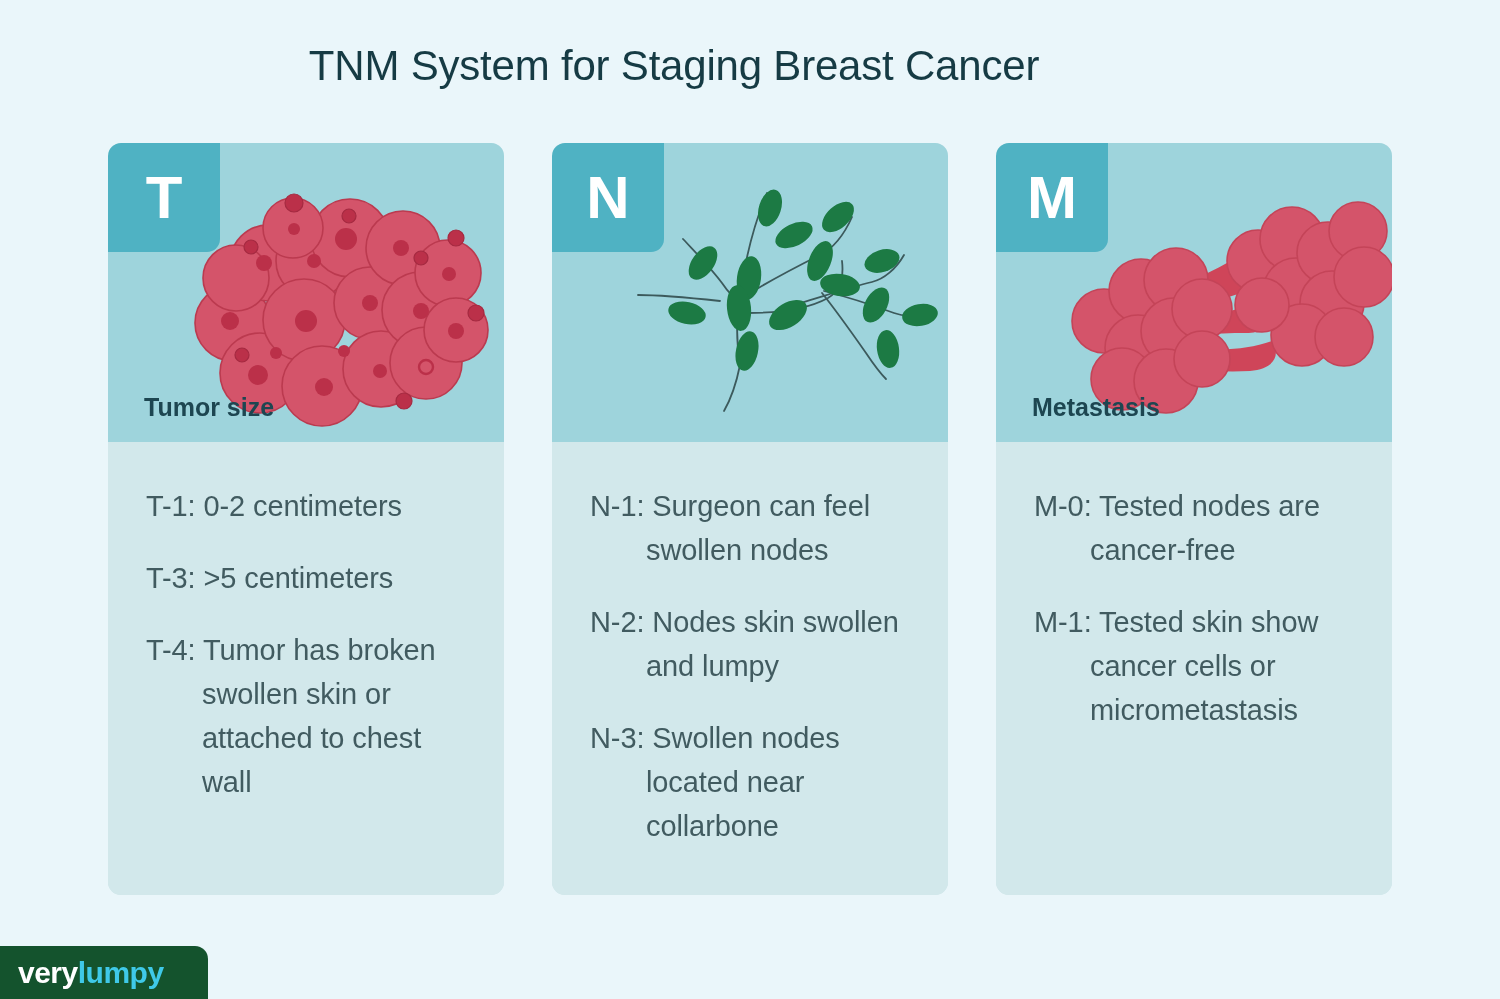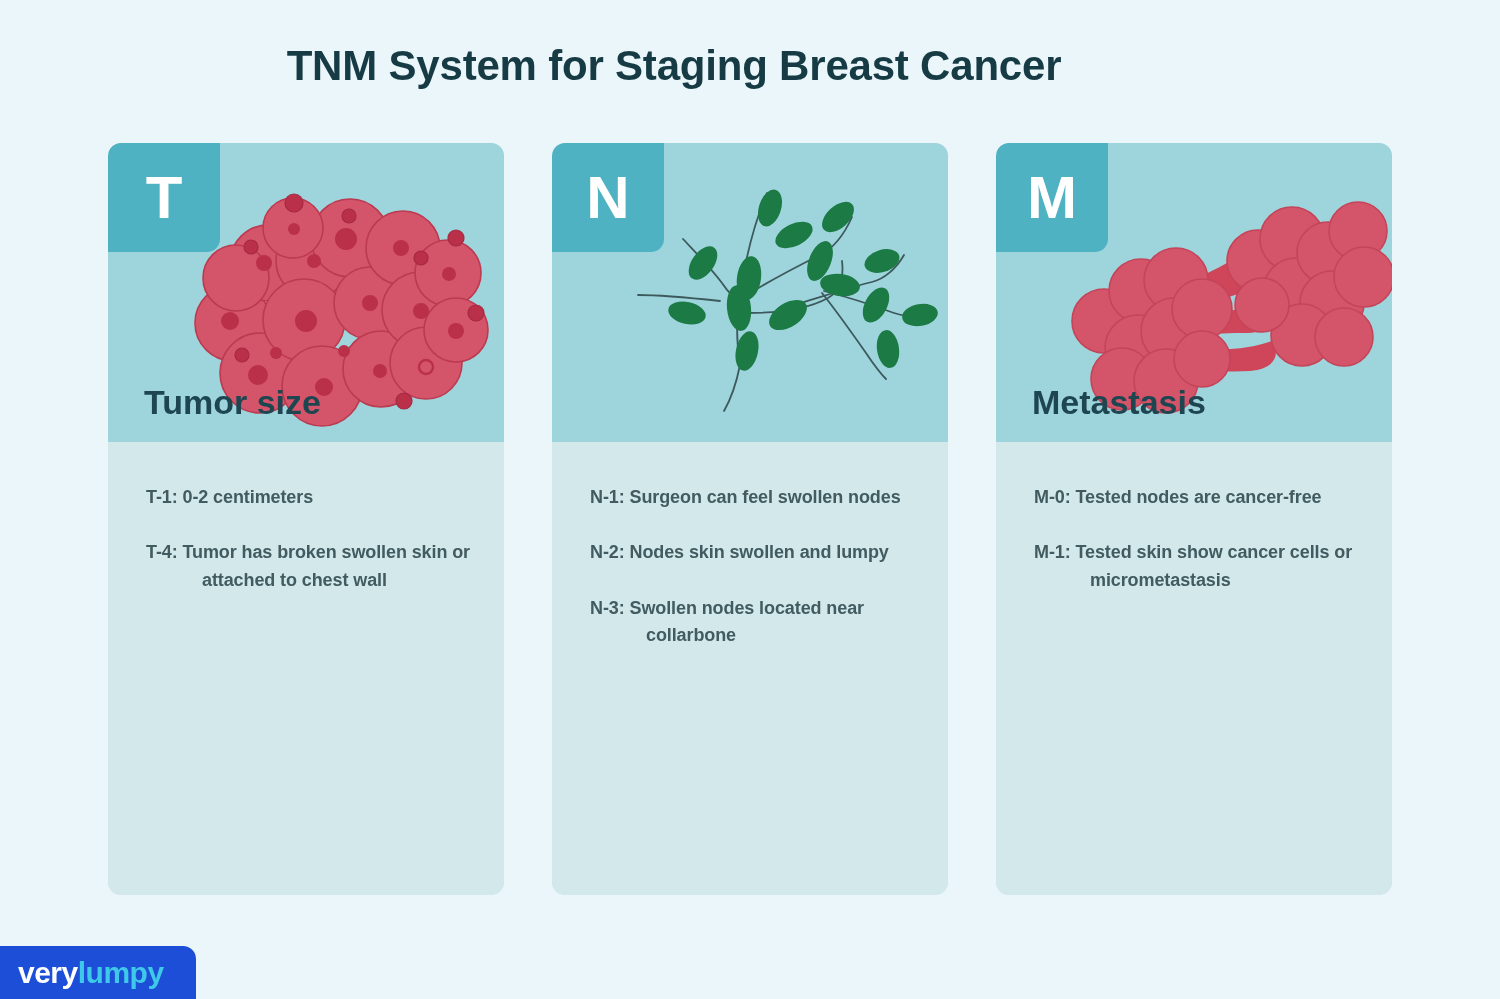--- a/index.html
+++ b/index.html
@@ -16,21 +16,21 @@
   }
 
   
   .page-title {
     position: absolute;
     top: 42px;
     left: 0;
     width: 1348px;
     text-align: center;
     font-size: 42px;
-    font-weight: bold;
+    font-weight: normal;
     color: #163b44;
     letter-spacing: -0.2px;
   }
 
   
   .cards {
     position: absolute;
     top: 143px;
     left: 108px;
     width: 1284px;
@@ -80,51 +80,51 @@
     top: 0;
     left: 0;
     width: 396px;
     height: 299px;
   }
 
   .card-caption {
     position: absolute;
     left: 36px;
     bottom: 20px;
-    font-size: 34px;
+    font-size: 25px;
     font-weight: bold;
     color: #1d4651;
   }
 
   .card-body {
     flex: 1 1 auto;
     background: #d2e8eb;
     padding: 42px 30px 0 38px;
   }
 
   .entry {
-    font-size: 18px;
-    font-weight: bold;
+    font-size: 29px;
+    font-weight: normal;
     color: #415b60;
     line-height: 1.52;
     margin-bottom: 28px;
     padding-left: 56px;
     text-indent: -56px;
     letter-spacing: -0.1px;
   }
   .entry:last-child { margin-bottom: 0; }
 
   
   .logo {
     position: absolute;
     left: 0;
     bottom: 0;
     height: 53px;
-    padding: 0 32px 0 18px;
-    background: #1d4ed8;
+    padding: 0 44px 0 18px;
+    background: #14532d;
     border-top-right-radius: 13px;
     display: flex;
     align-items: center;
     font-size: 30px;
     font-weight: bold;
     letter-spacing: -0.5px;
   }
   .logo .very { color: #ffffff; }
   .logo .well { color: #3fc9e8; }
 </style>
@@ -187,20 +187,21 @@
         </g>
         <circle cx="318" cy="224" r="7" fill="none" stroke="#bb3049" stroke-width="2.4"></circle>
       </svg>
 
       <div class="badge">T</div>
       <div class="card-caption">Tumor size</div>
     </div>
 
     <div class="card-body">
       <div class="entry">T-1: 0-2 centimeters</div>
+      <div class="entry">T-3: &gt;5 centimeters</div>
       <div class="entry">T-4: Tumor has broken swollen skin or attached to chest wall</div>
     </div>
   </div>
 
   <div class="card">
     <div class="card-top">
 
       <svg class="illus" viewBox="0 0 396 299">
         <g fill="none" stroke="#3c5a5c" stroke-width="1.8" stroke-linecap="round">
           <path d="M215 50 C 204 76, 196 104, 190 140 C 185 168, 183 190, 188 222"></path>

